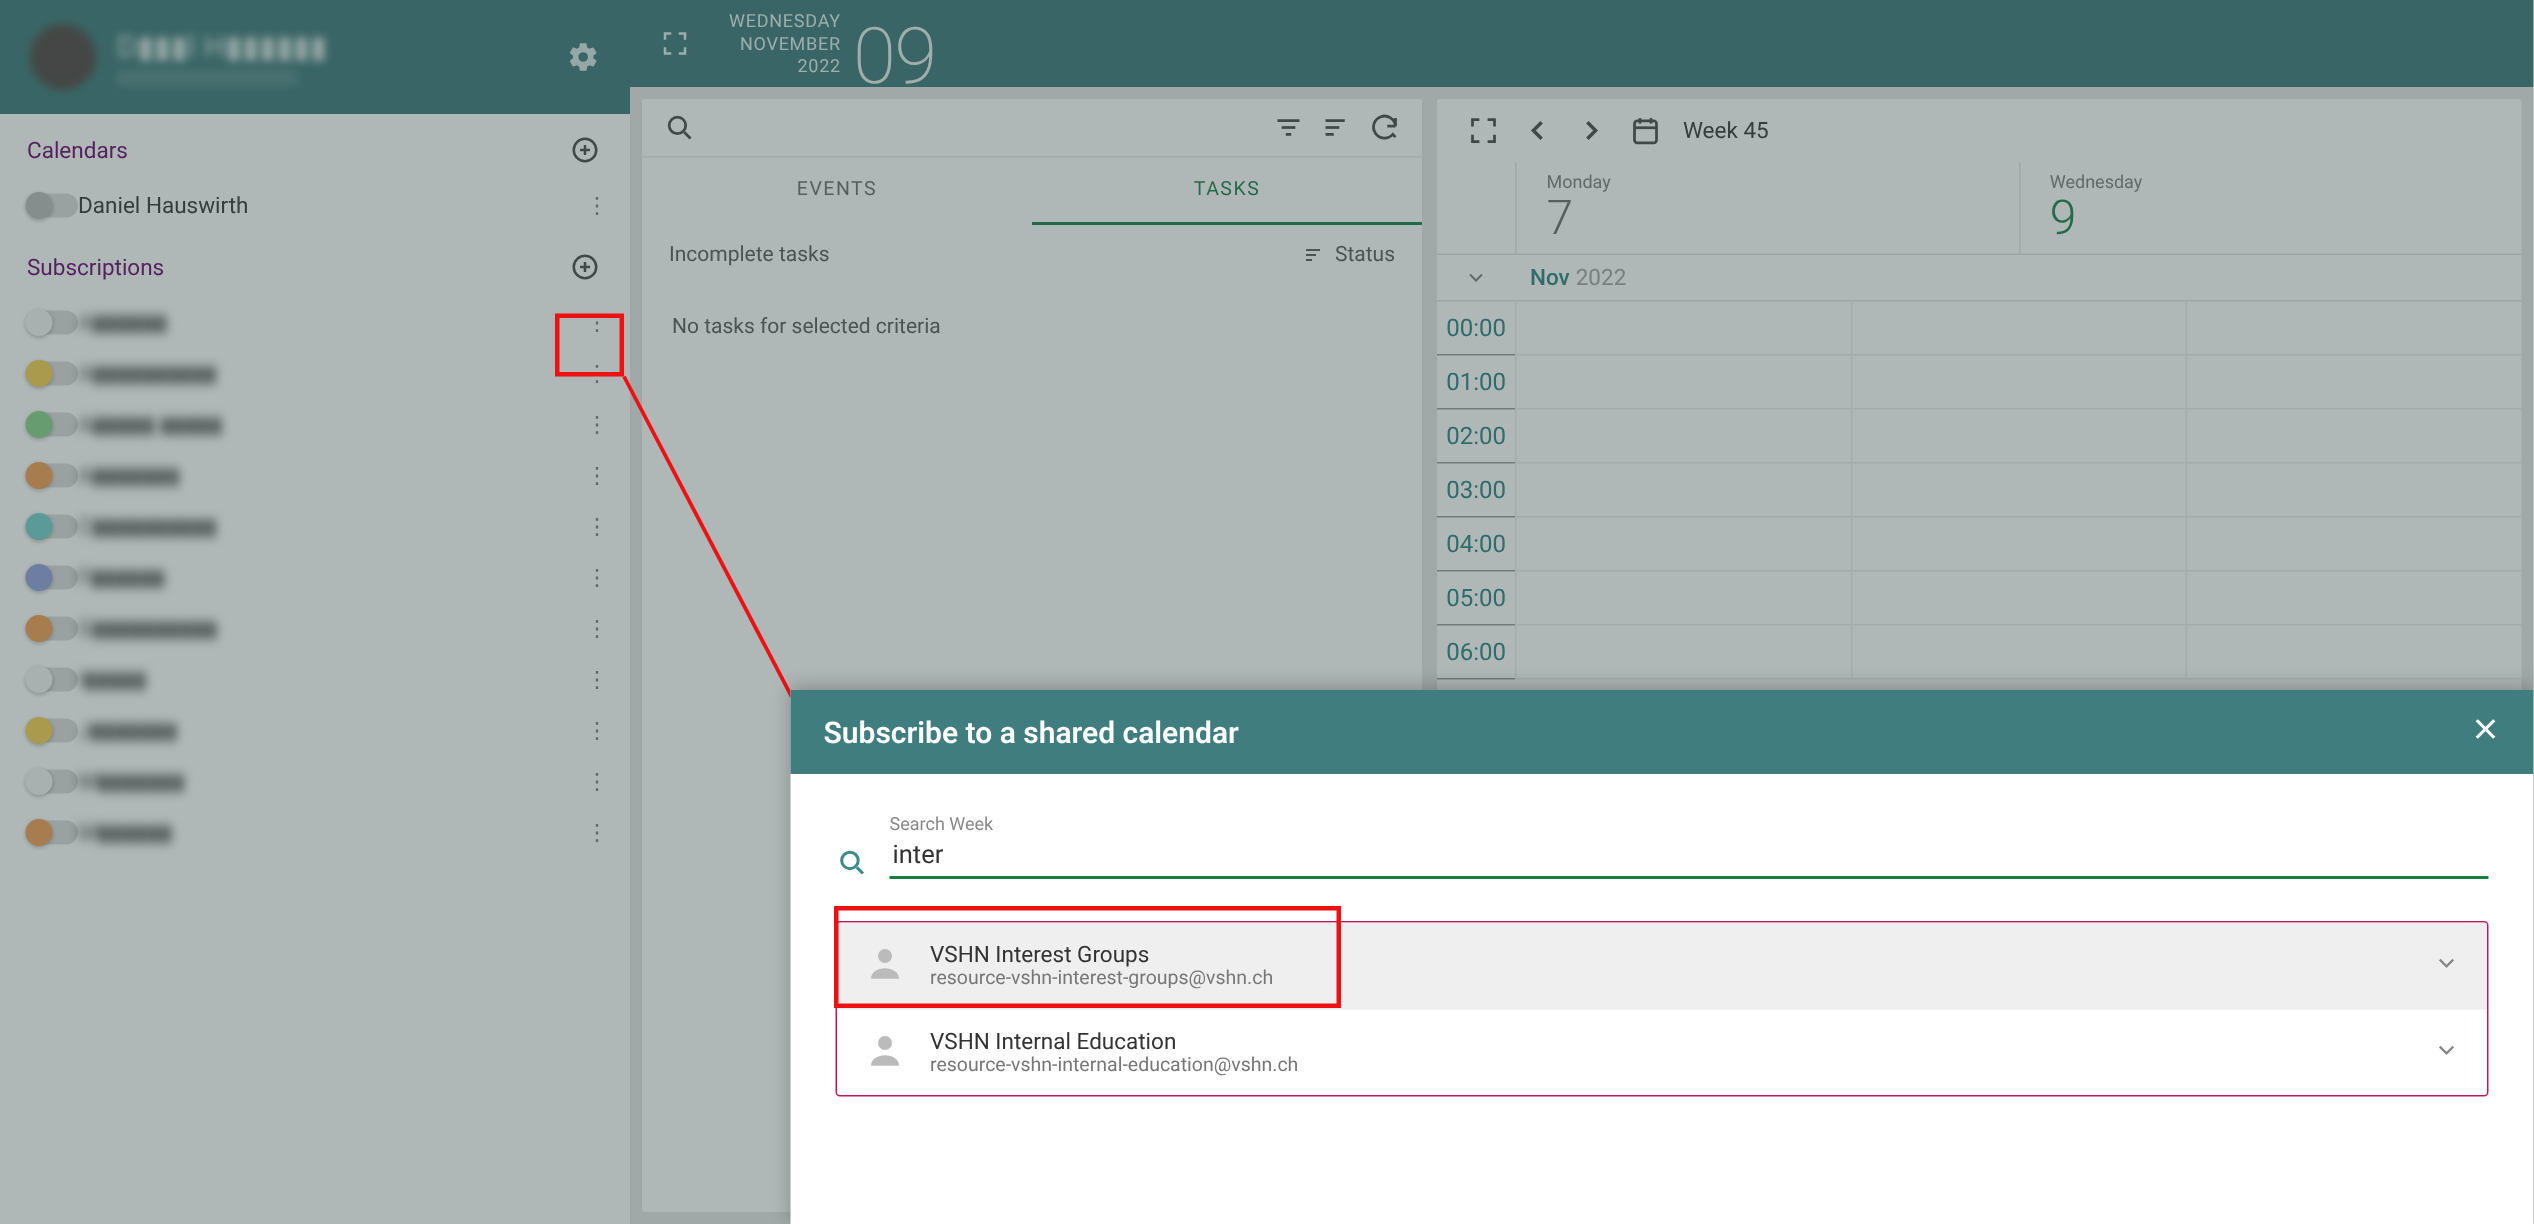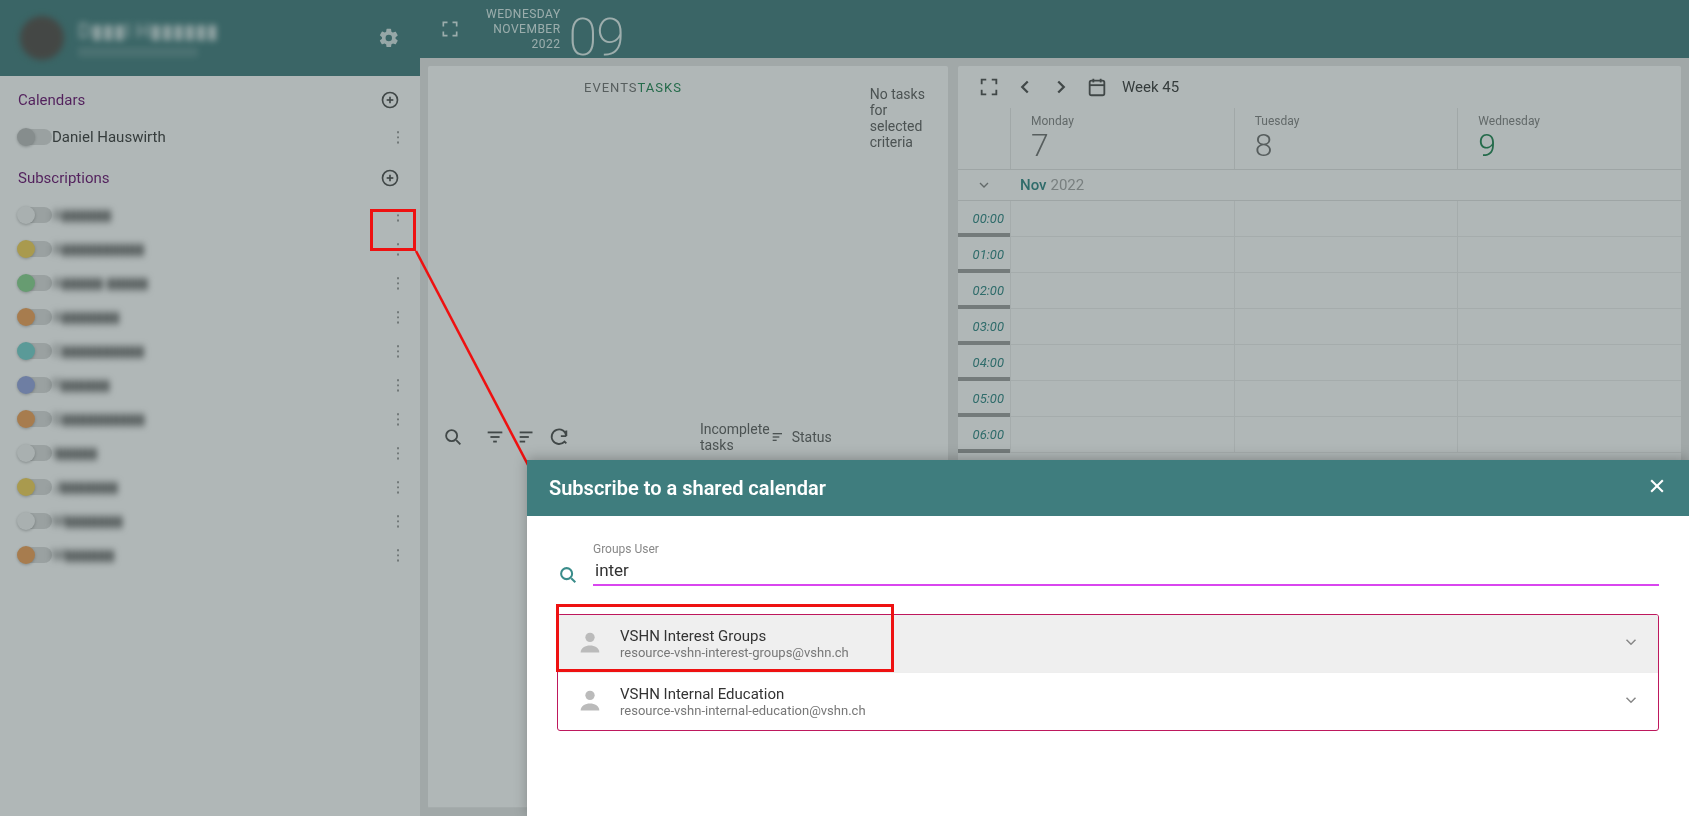--- a/index.html
+++ b/index.html
@@ -43,21 +43,21 @@
 .fullscreen-ico { width:20px; height:20px; }
 .date-block { display:flex; align-items:center; gap: 8px; }
 .date-text { text-align:right; font-size:12px; line-height:1.25; letter-spacing:0.5px; }
 .date-big { font-size: 52px; font-weight: 200; letter-spacing: -1px; line-height:1; color:#e3f1f0;margin-top:18px; }
 
 
 .content { flex:1; display:flex; gap: 10px; padding: 8px; background:#e8e8e8; }
 .panel { background:#fff; border-radius:2px; }
 
 
-.tasks-panel { width: 520px; display:flex; }
+.tasks-panel { width: 520px; display:flex; flex-direction:column; }
 .tasks-toolbar { display:flex; align-items:center; padding: 8px 14px; gap: 10px; border-bottom: 1px solid #eee; }
 .tasks-toolbar .spacer { flex:1; }
 .tb-ico { width:22px; height:22px; color:#555; cursor:pointer; }
 .tabs { display:flex; }
 .tab { flex:1; text-align:center; padding: 14px 0; font-size: 13px; letter-spacing: 1px; color:#777; border-bottom: 2px solid transparent; cursor:pointer; }
 .tab.active { color:#2a8b5a; border-bottom-color:#2a8b5a; }
 .tasks-sub { display:flex; align-items:center; justify-content:space-between; padding: 12px 18px; font-size: 14px; color:#666; }
 .tasks-body { padding: 20px; font-size: 14px; color:#666; }
 
 
@@ -71,21 +71,21 @@
 .day-num { font-size: 32px; font-weight:300; color:#777; line-height:1.1; }
 .day-num.today { color:#2a8b5a; }
 .month-row { display:flex; align-items:center; border-bottom:1px solid #e3e3e3; }
 .month-row .mr-gutter { width:52px; display:flex; justify-content:center; align-items:center; }
 .month-row .mr-gutter svg { width:16px; height:16px; color:#888; }
 .month-label { padding:6px 10px; font-size:15px; }
 .month-label .m { color:#3a8c8a; font-weight:500; }
 .month-label .y { color:#aaa; margin-left:4px; }
 .time-grid { display:flex; }
 .hours { width:52px; }
-.hour { height:36px; font-size:13px; color:#3a8c8a; text-align:right; padding-right:6px; border-bottom:4px solid #a3a3a3; line-height:36px;font-style:italic; }
+.hour { height:36px; font-size:16px; color:#3a8c8a; text-align:right; padding-right:6px; border-bottom:1px solid #a3a3a3; line-height:36px; }
 .grid-cols { flex:1; display:flex; }
 .grid-col { flex:1; border-left:1px solid #eee; }
 .grid-col .slot { height:36px; border-bottom:1px solid #eee; }
 
 
 .dimmer { position:absolute; inset:0; background: rgba(30,50,50,0.35); }
 
 
 .red-box { position:absolute; border: 3px solid #e11; }
 
@@ -94,21 +94,21 @@
 
 .dialog { position:absolute; left: 527px; top: 460px; right: 0; bottom:0; background:#fff; box-shadow: 0 -2px 12px rgba(0,0,0,.25); display:flex; flex-direction:column; }
 .dialog-header { background:#3f7d7e; color:#fff; padding: 16px 22px; display:flex; align-items:center; justify-content:space-between; }
 .dialog-title { font-size: 20px; font-weight:600; }
 .dialog-close { cursor:pointer; }
 .dialog-body { padding: 26px 30px 10px 30px; }
 .search-row { display:flex; align-items:flex-end; gap:14px; }
 .search-icon { color:#3a8c8a; }
 .search-field { flex:1; position:relative; }
 .search-label { font-size:12px; color:#888; }
-.search-input { width:100%; border:none; border-bottom:2px solid #d946ef; font-size:17px; padding:4px 2px; outline:none; color:#333; }
+.search-input { width:100%; border:none; border-bottom:2px solid #15803d; font-size:17px; padding:4px 2px; outline:none; color:#333; }
 
 .result-list { margin: 18px 30px 0 30px; border:1px solid #be185d; border-radius:3px; overflow:hidden; }
 .result { display:flex; align-items:center; gap:16px; padding:12px 18px; cursor:pointer; }
 .result + .result { border-top:1px solid #eee; }
 .result.hl { background:#efefef; }
 .result .ico { color:#bbb; }
 .result .ico svg { width:28px; height:28px; }
 .r-text { flex:1; }
 .r-title { font-size:15px; color:#333; }
 .r-sub { font-size:13px; color:#777; }
@@ -305,24 +305,20 @@
               <line x1="8" y1="3" x2="8" y2="7"></line>
               <line x1="16" y1="3" x2="16" y2="7"></line>
             </svg>
           <span class="week-label">Week 45</span>
         </div>
         <div class="cal-head-row" id="day-head-row">
           <div class="time-gutter"></div>
         <div class="day-col-head">
               <div class="day-name">Monday</div>
                  <div class="day-num ">7</div>
-            </div>
-            <div class="day-col-head">
-              <div class="day-name">Tuesday</div>
-                 <div class="day-num ">8</div>
             </div>
             <div class="day-col-head">
               <div class="day-name">Wednesday</div>
                  <div class="day-num today">9</div>
             </div>
           </div>
         <div class="month-row">
           <div class="mr-gutter">
               <svg viewBox="0 0 24 24" fill="none" stroke="currentColor" stroke-width="2">
                 <path d="M6 9l6 6 6-6"></path>
@@ -398,21 +394,21 @@
         </svg>
     </span>
   </div>
   <div class="dialog-body">
     <div class="search-row">
       <svg class="search-icon" width="22" height="22" viewBox="0 0 24 24" fill="none" stroke="currentColor" stroke-width="2.2">
           <circle cx="10.5" cy="10.5" r="6"></circle>
           <line x1="15.5" y1="15.5" x2="20" y2="20"></line>
         </svg>
       <div class="search-field">
-        <div class="search-label">Groups User</div>
+        <div class="search-label">Search Week</div>
         <input class="search-input" value="inter" style="">
       </div>
     </div>
   </div>
   <div class="result-list" id="result-list">
       <div class="result hl">
     <span class="ico"><svg viewBox="0 0 24 24" fill="currentColor">
             <circle cx="12" cy="8" r="4"></circle>
             <path d="M4 21c0-4 4-6 8-6s8 2 8 6"></path>
           </svg></span>

